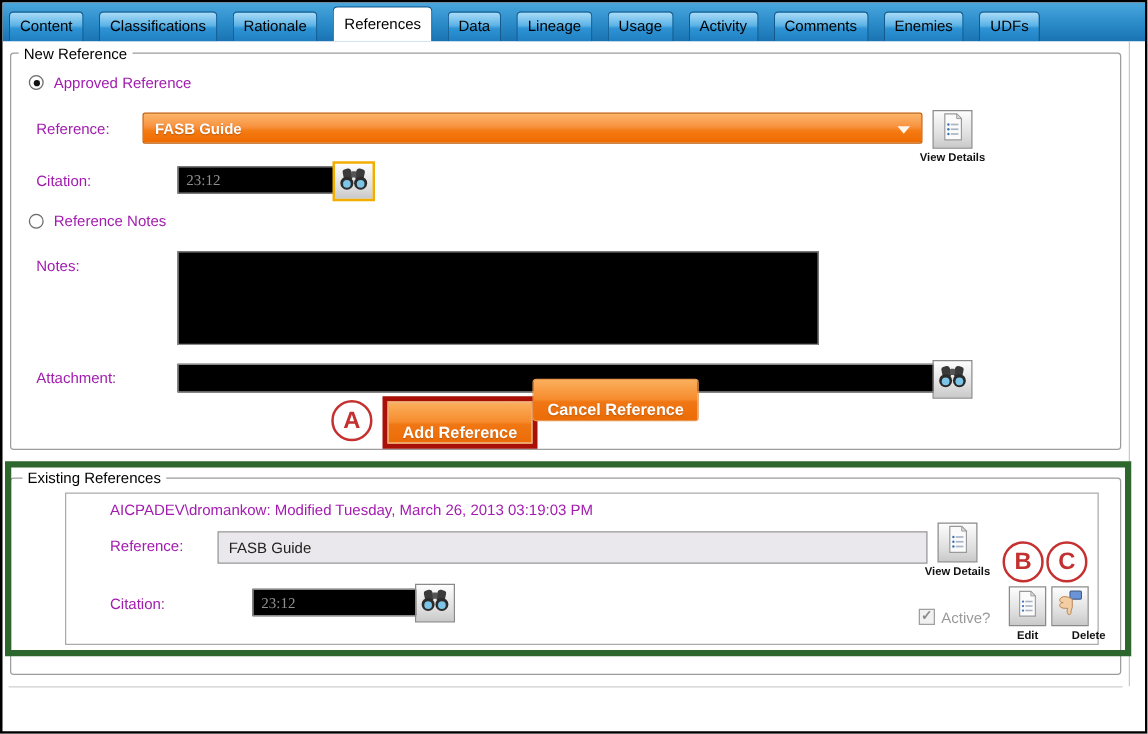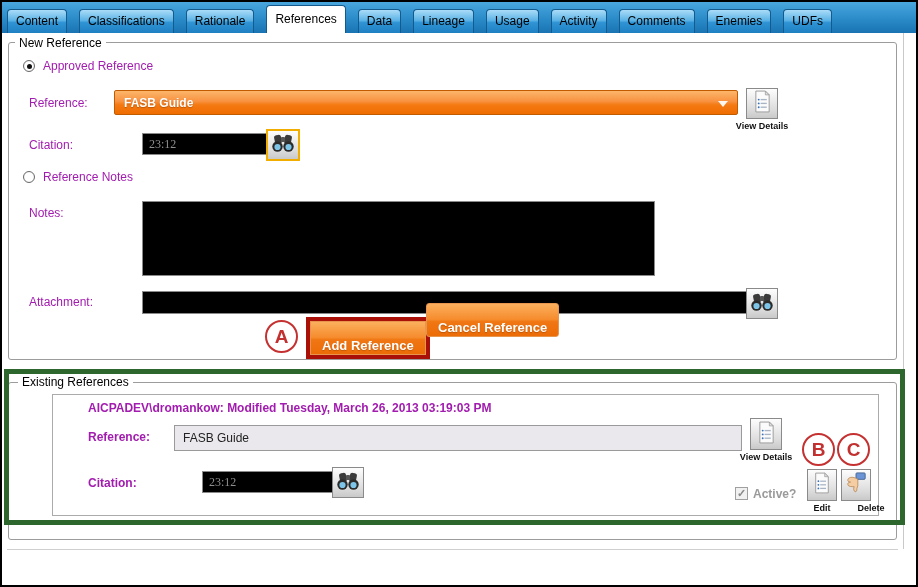--- a/index.html
+++ b/index.html
@@ -24,21 +24,21 @@
   .tab.active {
     background: #fff; height: 28px; padding-top: 6px; z-index: 3;
   }
   
   .groupbox { position: absolute; border: 1px solid #9c9c9c; border-radius: 3px; background: #fff; }
   .legend {
     position: absolute; background: #fff; padding: 0 4px;
     font-size: 12px; color: #000; z-index: 2; white-space: nowrap;
   }
   .lbl { position: absolute; font-size: 12px; color: #a21caf; white-space: nowrap; }
-  .lbl.b { font-weight: bold; text-align: right; }
+  .lbl.b { font-weight: normal; text-align: right; }
   
   .radio {
     position: absolute; width: 12px; height: 12px; border-radius: 50%;
     border: 1px solid #6a6a6a; background: radial-gradient(#fff 55%, #d8d8d8);
   }
   .radio.checked::after {
     content: ""; position: absolute; left: 2.5px; top: 2.5px;
     width: 5px; height: 5px; border-radius: 50%; background: #111;
   }
   .txt {

